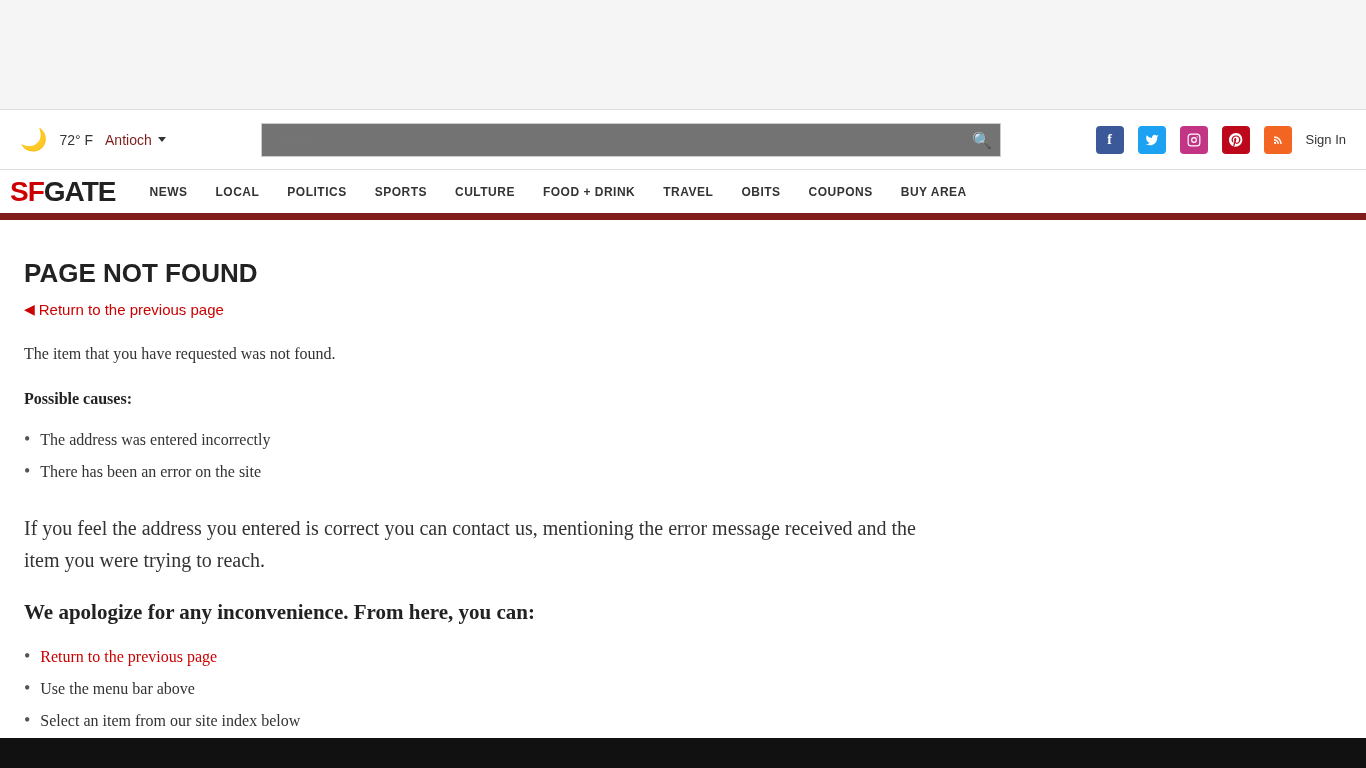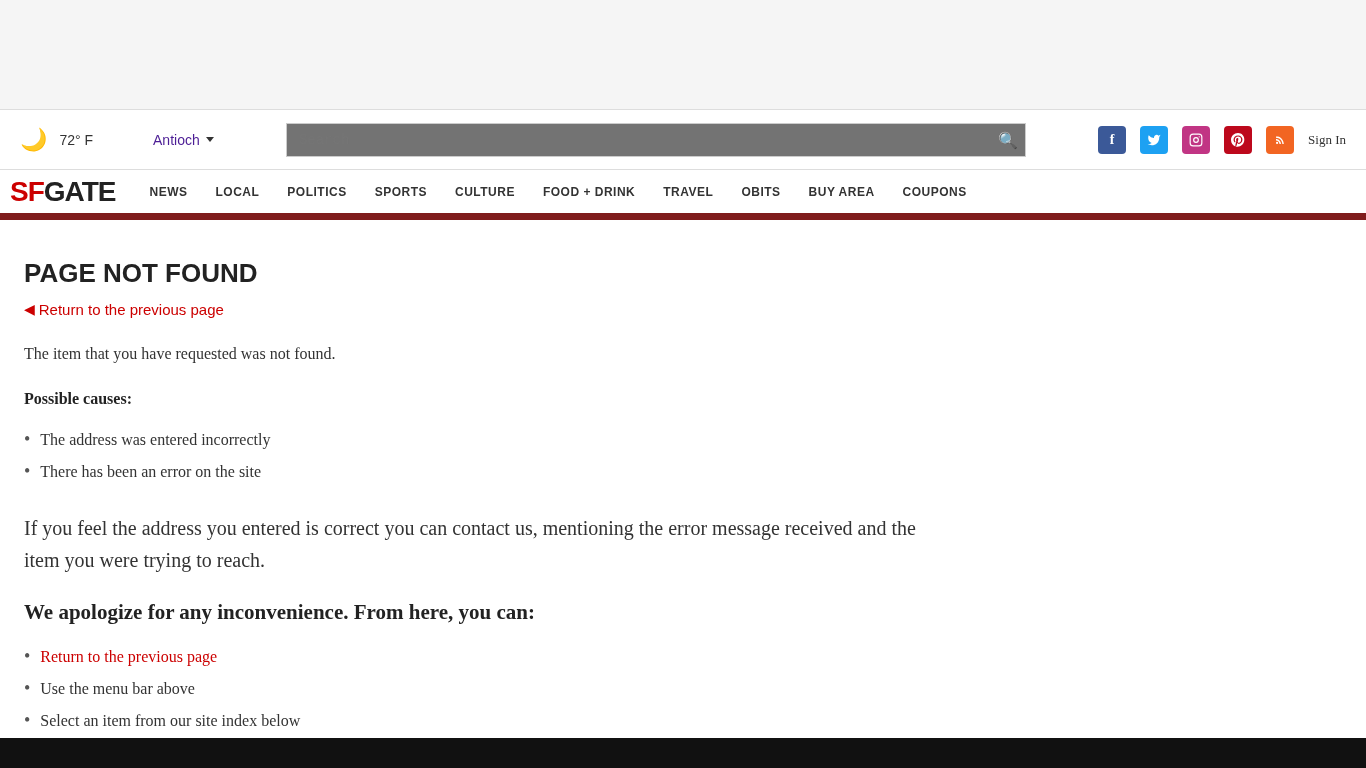--- a/index.html
+++ b/index.html
@@ -36,26 +36,25 @@
 
     .weather-temp {
       font-family: Arial, sans-serif;
       font-size: 14px;
       color: #333;
     }
 
     .weather-location {
       font-family: Arial, sans-serif;
       font-size: 14px;
-      color: #4c1d95;
+      color: #7f1d1d;
       display: flex;
       align-items: center;
       gap: 3px;
       cursor: pointer;
-      margin-left: 48px;
     }
 
     .search-bar {
       flex: 1;
       max-width: 740px;
       margin: 0 30px;
       position: relative;
     }
 
     .search-bar input {
@@ -100,21 +99,21 @@
       text-decoration: none;
     }
 
     .si-facebook { background: #3b5998; }
     .si-twitter { background: #1da1f2; }
     .si-instagram { background: #c13584; }
     .si-pinterest { background: #bd081c; }
     .si-rss { background: #f26522; }
 
     .sign-in {
-      font-family: Liberation Serif, serif;
+      font-family: Liberation Sans, sans-serif;
       font-size: 13px;
       color: #333;
       cursor: pointer;
       text-align: center;
       line-height: 1.2;
     }
 
     
     .nav-bar {
       background: #fff;
@@ -370,22 +369,22 @@
   </div>
   <div class="nav-items">
     <a class="nav-item">NEWS</a>
     <a class="nav-item">LOCAL</a>
     <a class="nav-item">POLITICS</a>
     <a class="nav-item">SPORTS</a>
     <a class="nav-item">CULTURE</a>
     <a class="nav-item">FOOD + DRINK</a>
     <a class="nav-item">TRAVEL</a>
     <a class="nav-item">OBITS</a>
+    <a class="nav-item">COUPONS</a>
     <a class="nav-item">BUY AREA</a>
-    <a class="nav-item">COUPONS</a>
   </div>
 </nav>
 
 <div class="main-content">
   <h1 class="page-not-found-title">PAGE NOT FOUND</h1>
 
   <div class="return-link">
     <span class="arrow">◀</span>
     <a href="#">Return to the previous page</a>
   </div>

